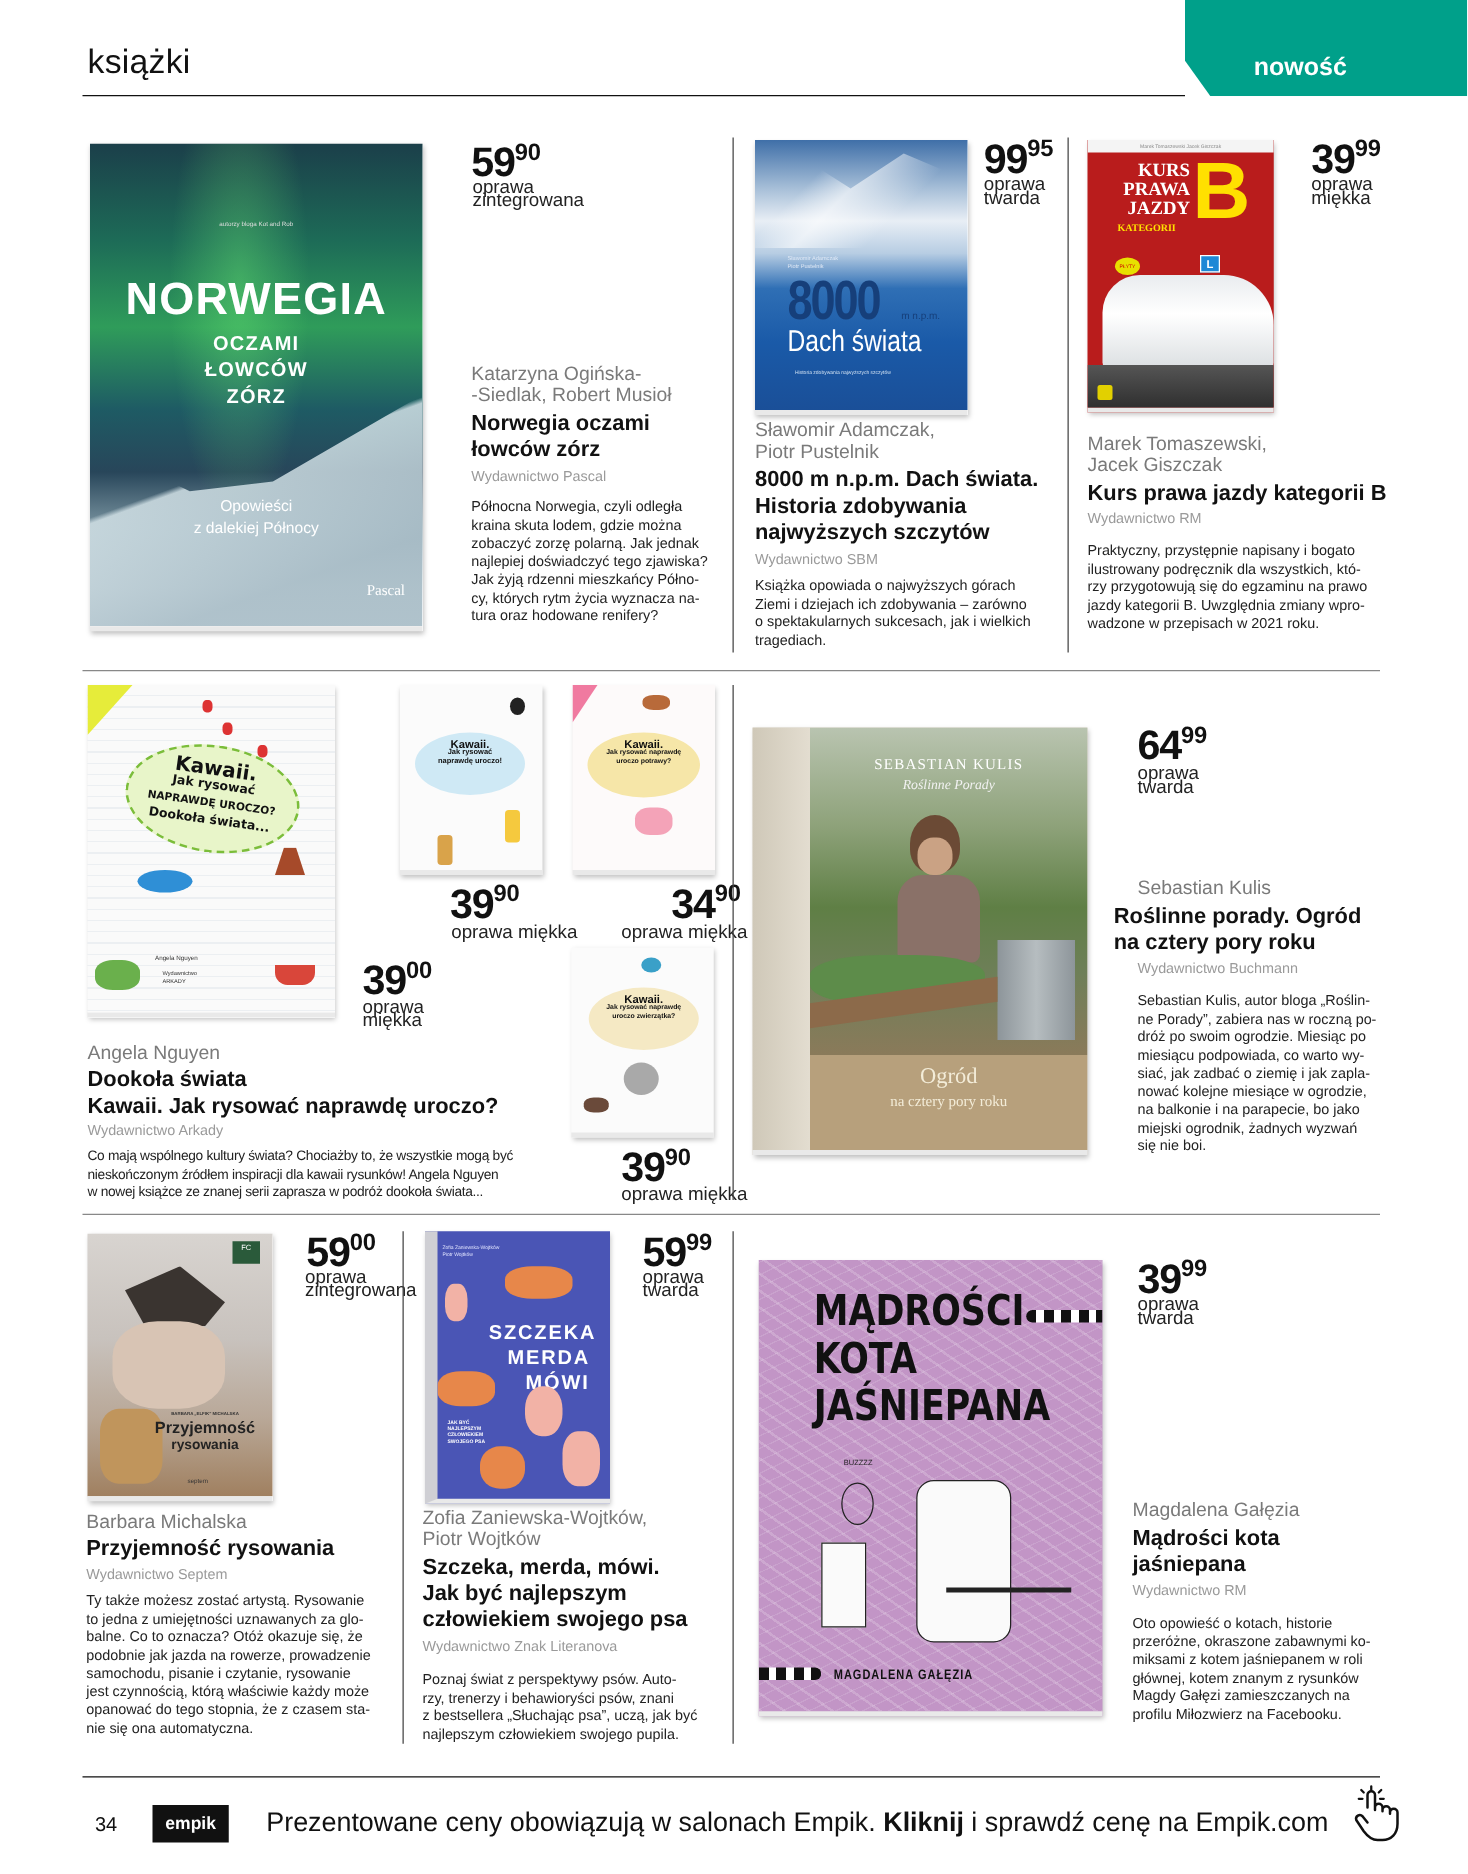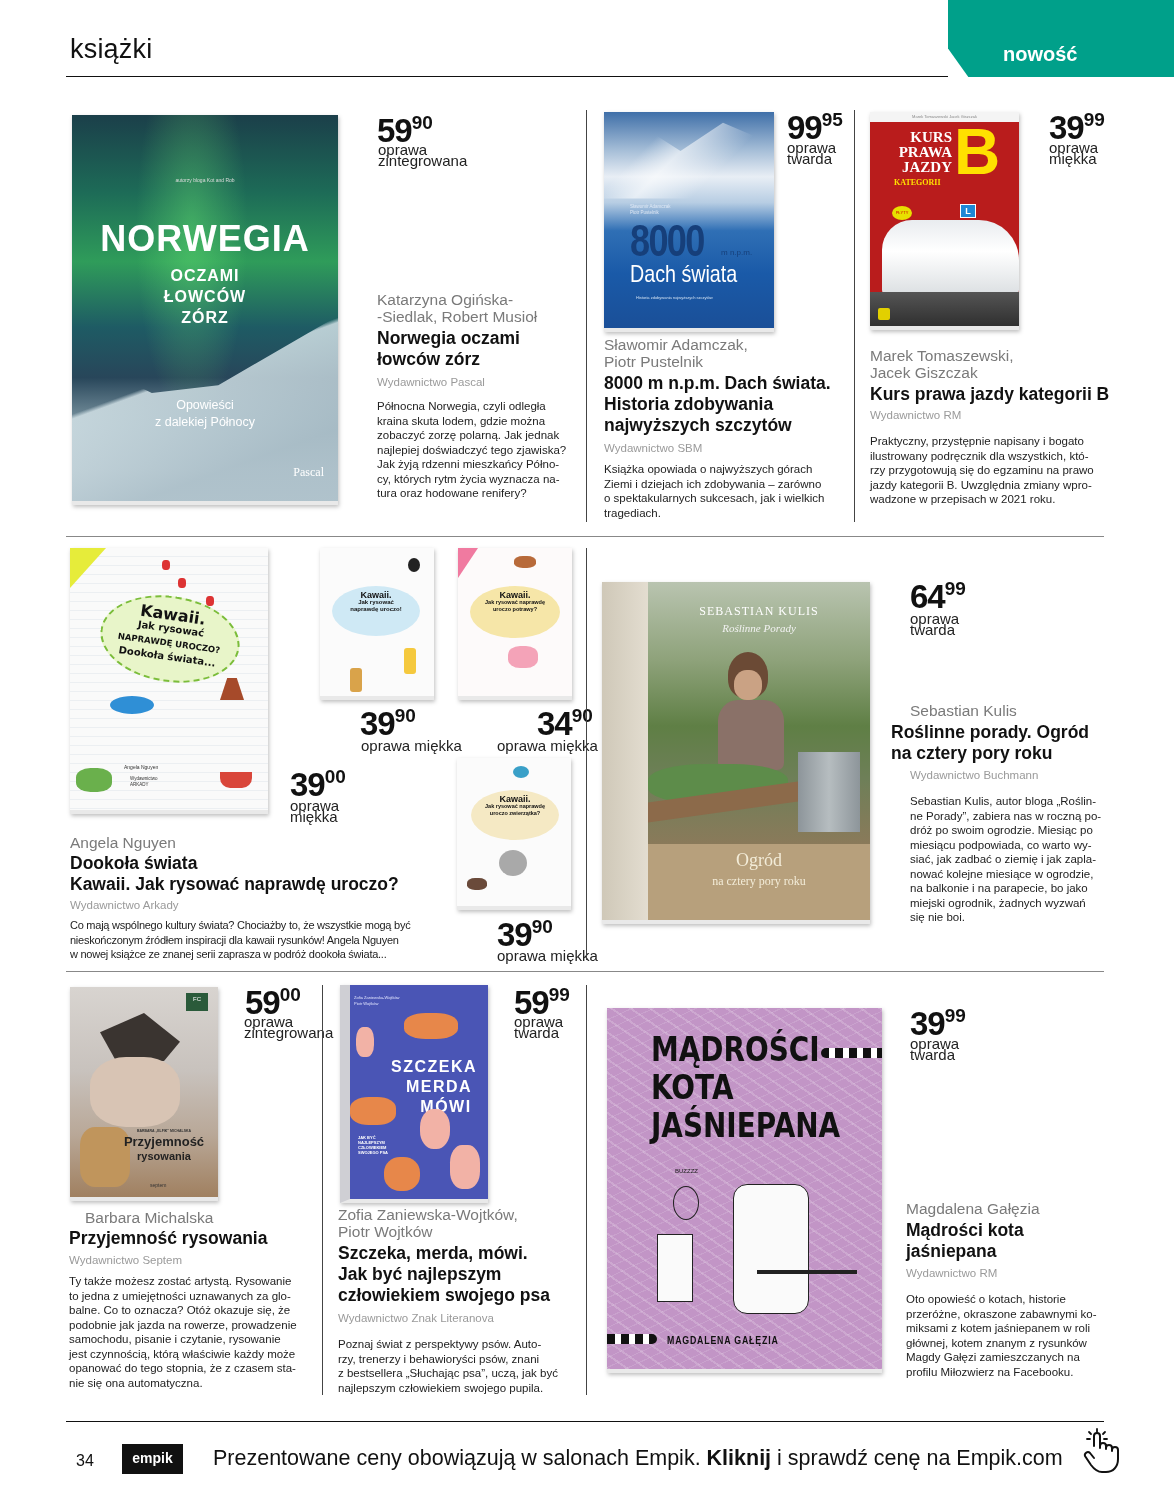--- a/index.html
+++ b/index.html
@@ -310,21 +310,21 @@
     <div style="font-size:13px;">Przyjemność</div>
     <div style="font-size:11px;">rysowania</div>
   </div>
   <div class="abs" style="left:80px; top:195px; font-size:5px; color:#333;">septem</div>
 </div>
 <div class="abs price" style="left:245px; top:985px;"><span class="int">59</span><span class="dec">00</span></div>
 <div class="abs binding" style="left:244px; top:1016px;">
     <div>oprawa</div>
     <div>zintegrowana</div>
   </div>
-<div class="abs author" style="left:85px; top:1209px;">
+<div class="abs author" style="left:69px; top:1209px;">
     <div>Barbara Michalska</div>
   </div>
 <div class="abs title" style="left:69px; top:1228px; width:250px;">
     <div>Przyjemność rysowania</div>
   </div>
 <div class="abs publisher" style="left:69px; top:1253px;">Wydawnictwo Septem</div>
 <div class="abs desc" style="left:69px; top:1274px; width:240px;">
   <div>Ty także możesz zostać artystą. Rysowanie</div>
     <div>to jedna z umiejętności uznawanych za glo-</div>
     <div>balne. Co to oznacza? Otóż okazuje się, że</div>

